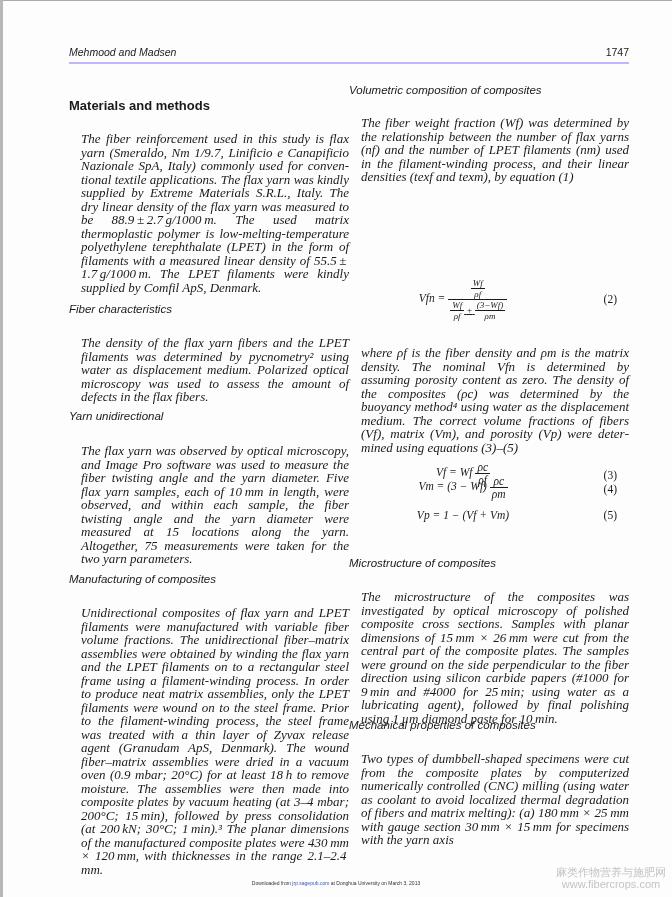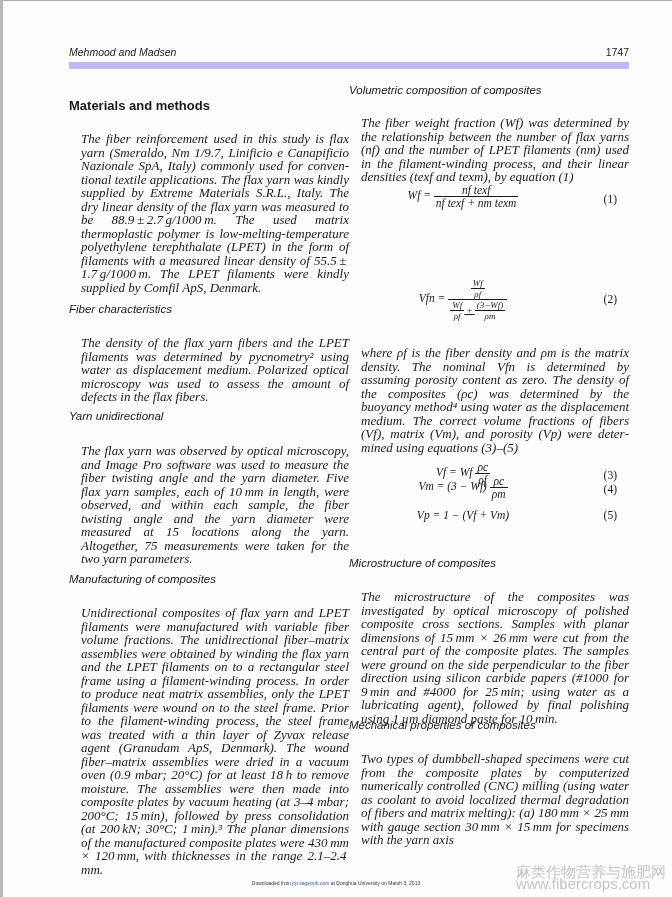--- a/index.html
+++ b/index.html
@@ -5,21 +5,21 @@
   html, body { margin: 0; padding: 0; }
   body {
     width: 672px; height: 897px; overflow: hidden; position: relative;
     background: #fdfdfd; color: #1a1a1a;
     font-family: "Liberation Serif", serif;
   }
   .page-edge-left { position: absolute; left: 0; top: 0; width: 3px; height: 897px; background: #b8b8b8; }
   .page-edge-top { position: absolute; left: 0; top: 0; width: 672px; height: 1px; background: #aaaaaa; }
   .running-head {
     position: absolute; left: 69px; top: 46px; width: 560px; height: 16px;
-    border-bottom: 7px solid #c4b5fd;
+    border-bottom: 2px solid #c4b5fd;
     font-family: "Liberation Sans", sans-serif; font-size: 10.5px;
   }
   .running-head .authors { position: absolute; left: 0; top: 0; font-style: italic; }
   .running-head .page-no { position: absolute; right: 0; top: 0; }
   .col { position: absolute; width: 268px; }
   .col-left { left: 69px; }
   .col-right { left: 349px; }
   h2.section {
     margin: 0; font-family: "Liberation Sans", sans-serif; font-weight: bold; font-size: 13px;
     position: absolute; left: 0;
@@ -41,22 +41,22 @@
   .frac { display: inline-block; vertical-align: middle; text-align: center; }
   .frac > span { display: block; padding: 0 2px; }
   .frac .den { border-top: 1px solid #1a1a1a; }
   .small { font-size: 9px; text-decoration: underline; }
   .footer {
     position: absolute; left: 0; top: 880px; width: 672px; text-align: center;
     font-family: "Liberation Sans", sans-serif; font-size: 5px; color: #333;
   }
   .footer .link { color: #3355bb; }
   .watermark {
-    position: absolute; right: 6px; top: 866px; text-align: left;
-    font-family: "Liberation Sans", sans-serif; color: #c4c4c4; font-size: 15px; line-height: 12px; margin-left: 36px;
+    position: absolute; right: 6px; top: 866px; text-align: center;
+    font-family: "Liberation Sans", sans-serif; color: #c4c4c4; font-size: 11px; line-height: 12px; margin-left: 36px;
   }
 </style>
 </head>
 <body>
 
 <div class="page-edge-top"></div>
 <div class="page-edge-left"></div>
 
 <div class="running-head">
   <span class="authors">Mehmood and Madsen</span>
@@ -74,30 +74,20 @@
   <p class="body" style="top:416px;">The flax yarn was observed by optical microscopy, and Image Pro software was used to measure the fiber twisting angle and the yarn diameter. Five flax yarn samples, each of 10 mm in length, were observed, and within each sample, the fiber twisting angle and the yarn diameter were measured at 15 locations along the yarn. Altogether, 75 measurements were taken for the two yarn parameters.</p>
 
   <h3 class="sub" style="top:557px;">Manufacturing of composites</h3>
   <p class="body" style="top:578px;">Unidirectional composites of flax yarn and LPET fila­ments were manufactured with variable fiber volume fractions. The unidirectional fiber–matrix assemblies were obtained by winding the flax yarn and the LPET filaments on to a rectangular steel frame using a fila­ment-winding process. In order to produce neat matrix assemblies, only the LPET filaments were wound on to the steel frame. Prior to the filament-winding process, the steel frame was treated with a thin layer of Zyvax release agent (Granudam ApS, Denmark). The wound fiber–matrix assemblies were dried in a vacuum oven (0.9 mbar; 20°C) for at least 18 h to remove moisture. The assemblies were then made into composite plates by vacuum heating (at 3–4 mbar; 200°C; 15 min), fol­lowed by press consolidation (at 200 kN; 30°C; 1 min).³ The planar dimensions of the manufactured composite plates were 430 mm × 120 mm, with thicknesses in the range 2.1–2.4 mm.</p>
 </div>
 
 <div class="col col-right" style="top:0;height:897px;">
   <h3 class="sub" style="top:84px;">Volumetric composition of composites</h3>
   <p class="body" style="top:104px;">The fiber weight fraction (Wf) was determined by the relationship between the number of flax yarns (nf) and the number of LPET filaments (nm) used in the filament-winding process, and their linear densities (texf and texm), by equation (1)</p>
 
-  <div class="eq" style="top:184px;height:34px;">
-    <div class="expr" style="top:0;">
-      <span>Wf =</span>
-      <span class="frac">
-        <span>nf texf</span>
-        <span class="den">nf texf + nm texm</span>
-      </span>
-    </div>
-    <span class="num" style="top:9px;">(1)</span>
-  </div>
 
 
   <div class="eq" style="top:278px;height:46px;">
     <div class="expr" style="top:0;">
       <span>Vfn =</span>
       <span class="frac small">
         <span>
           <span class="frac"><span>Wf</span><span class="den">ρf</span></span>
         </span>
         <span class="den">

